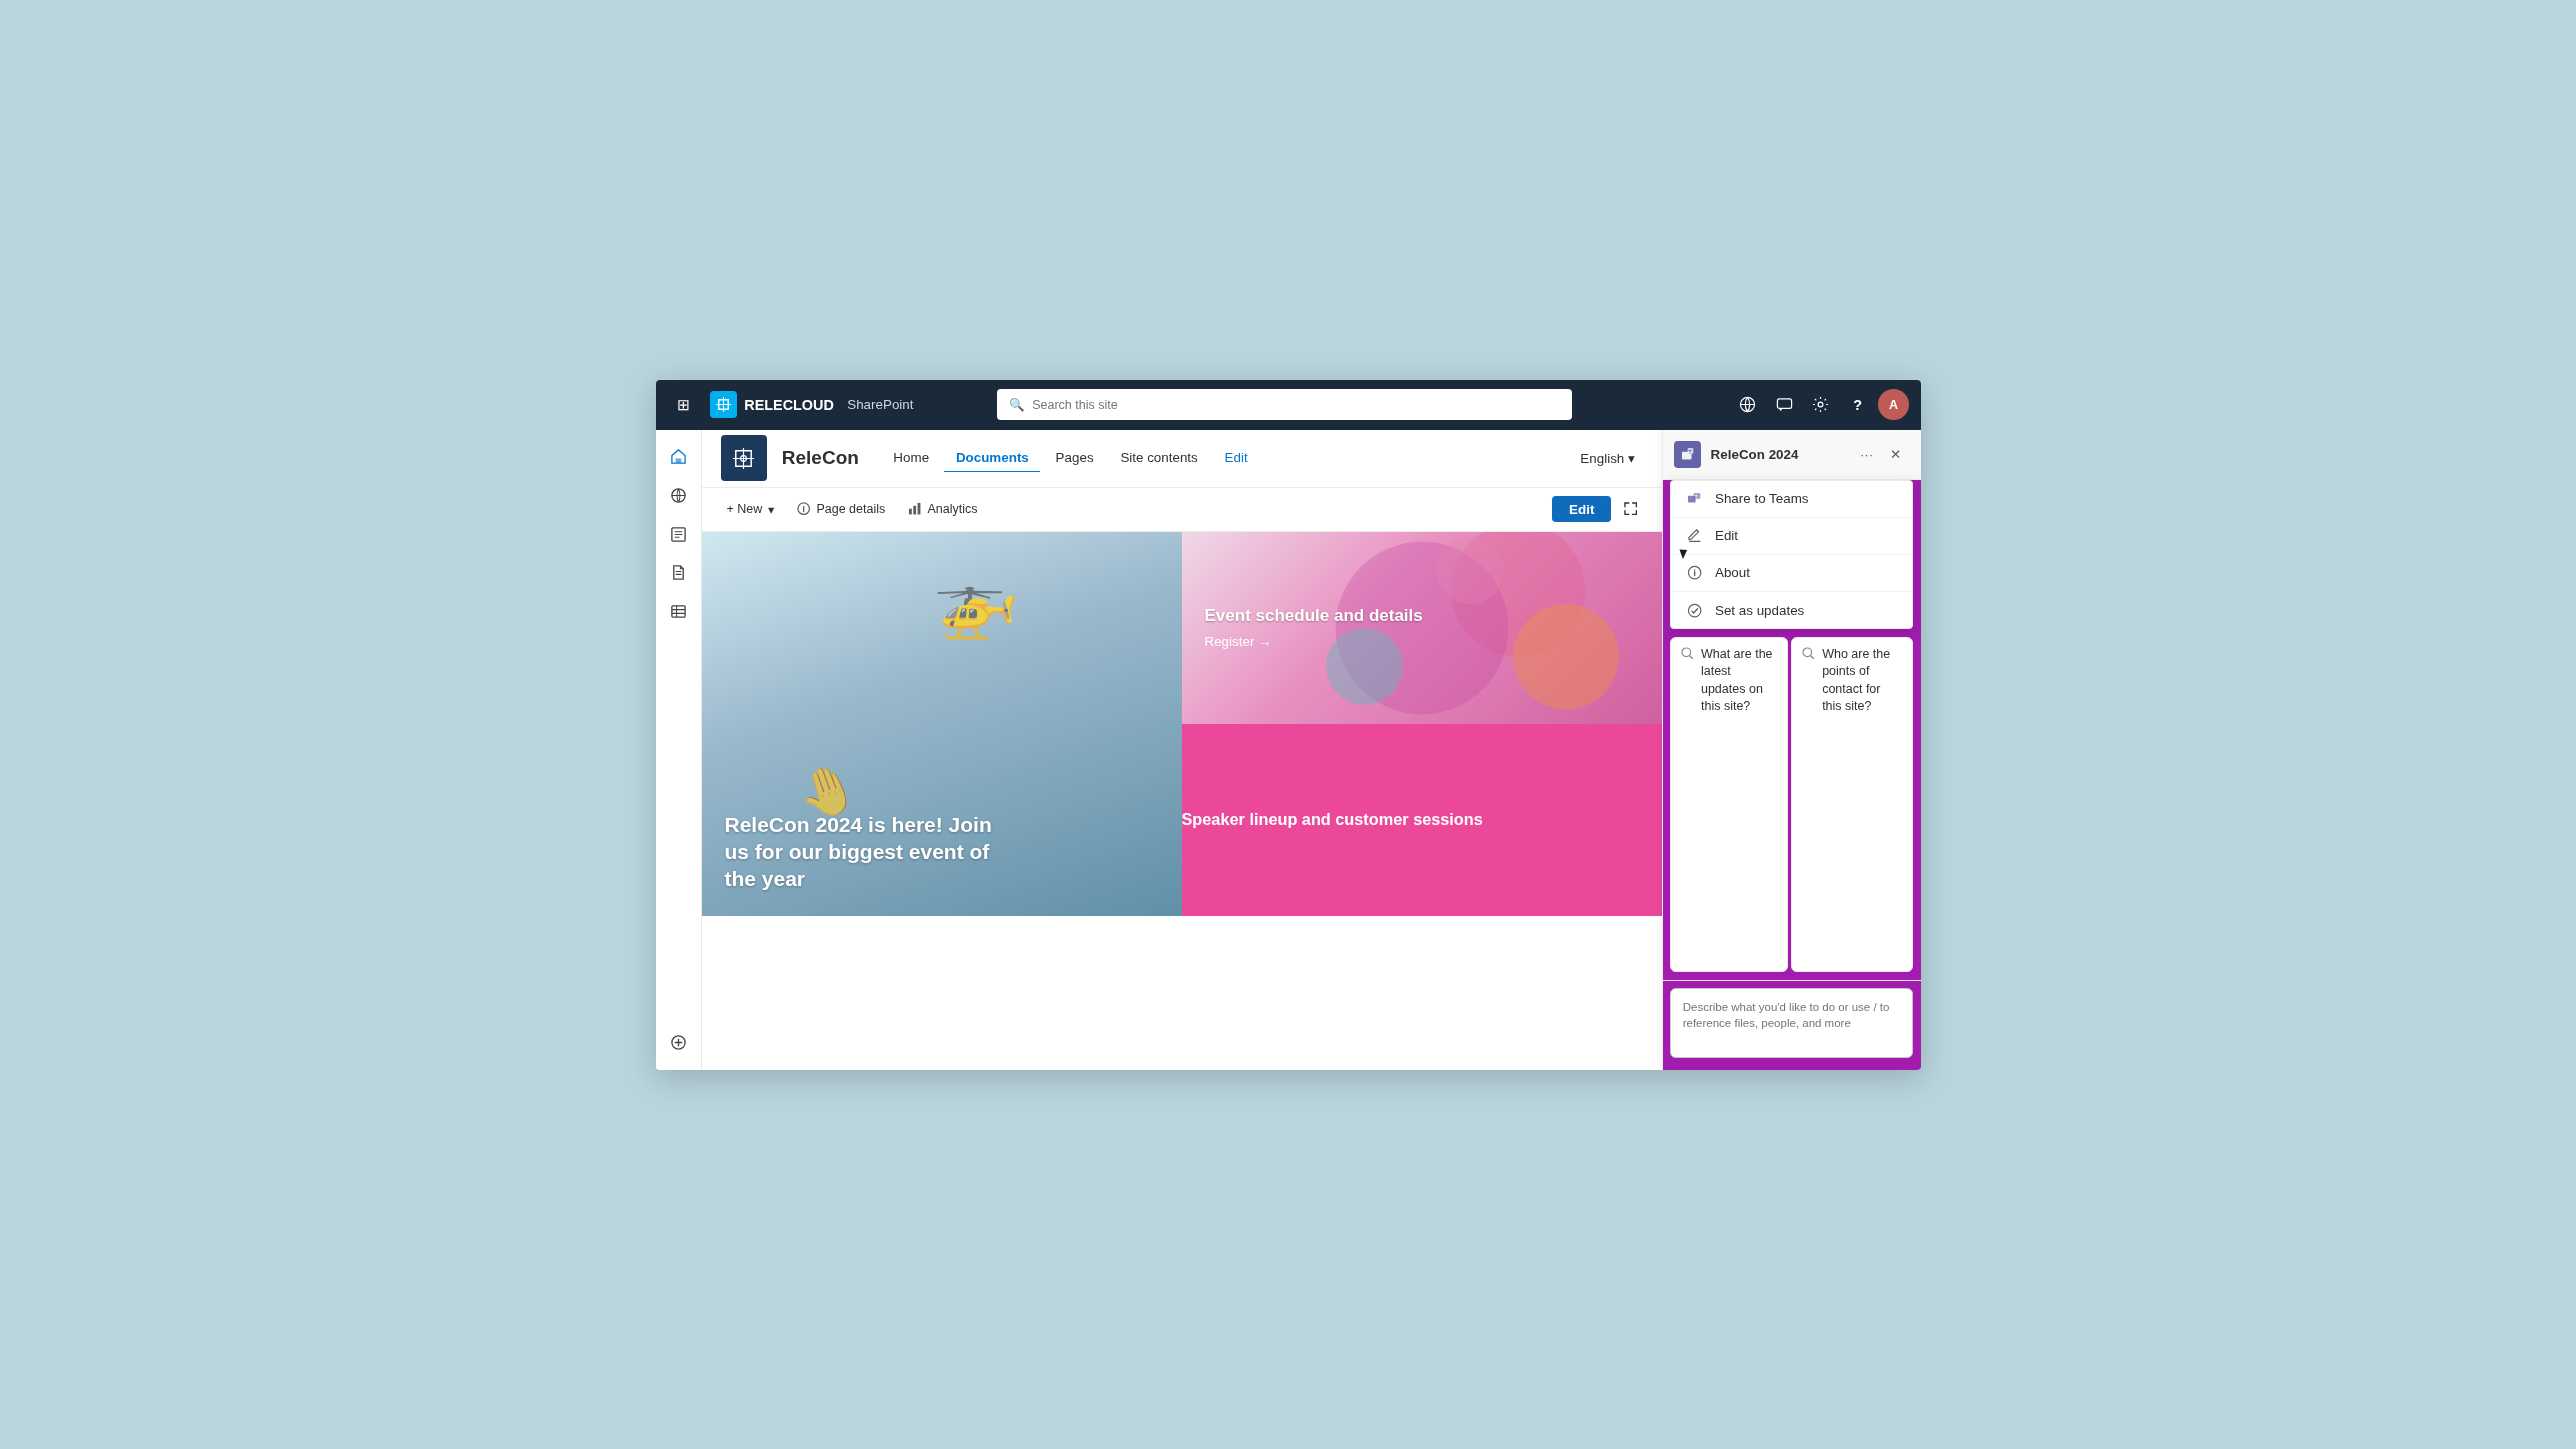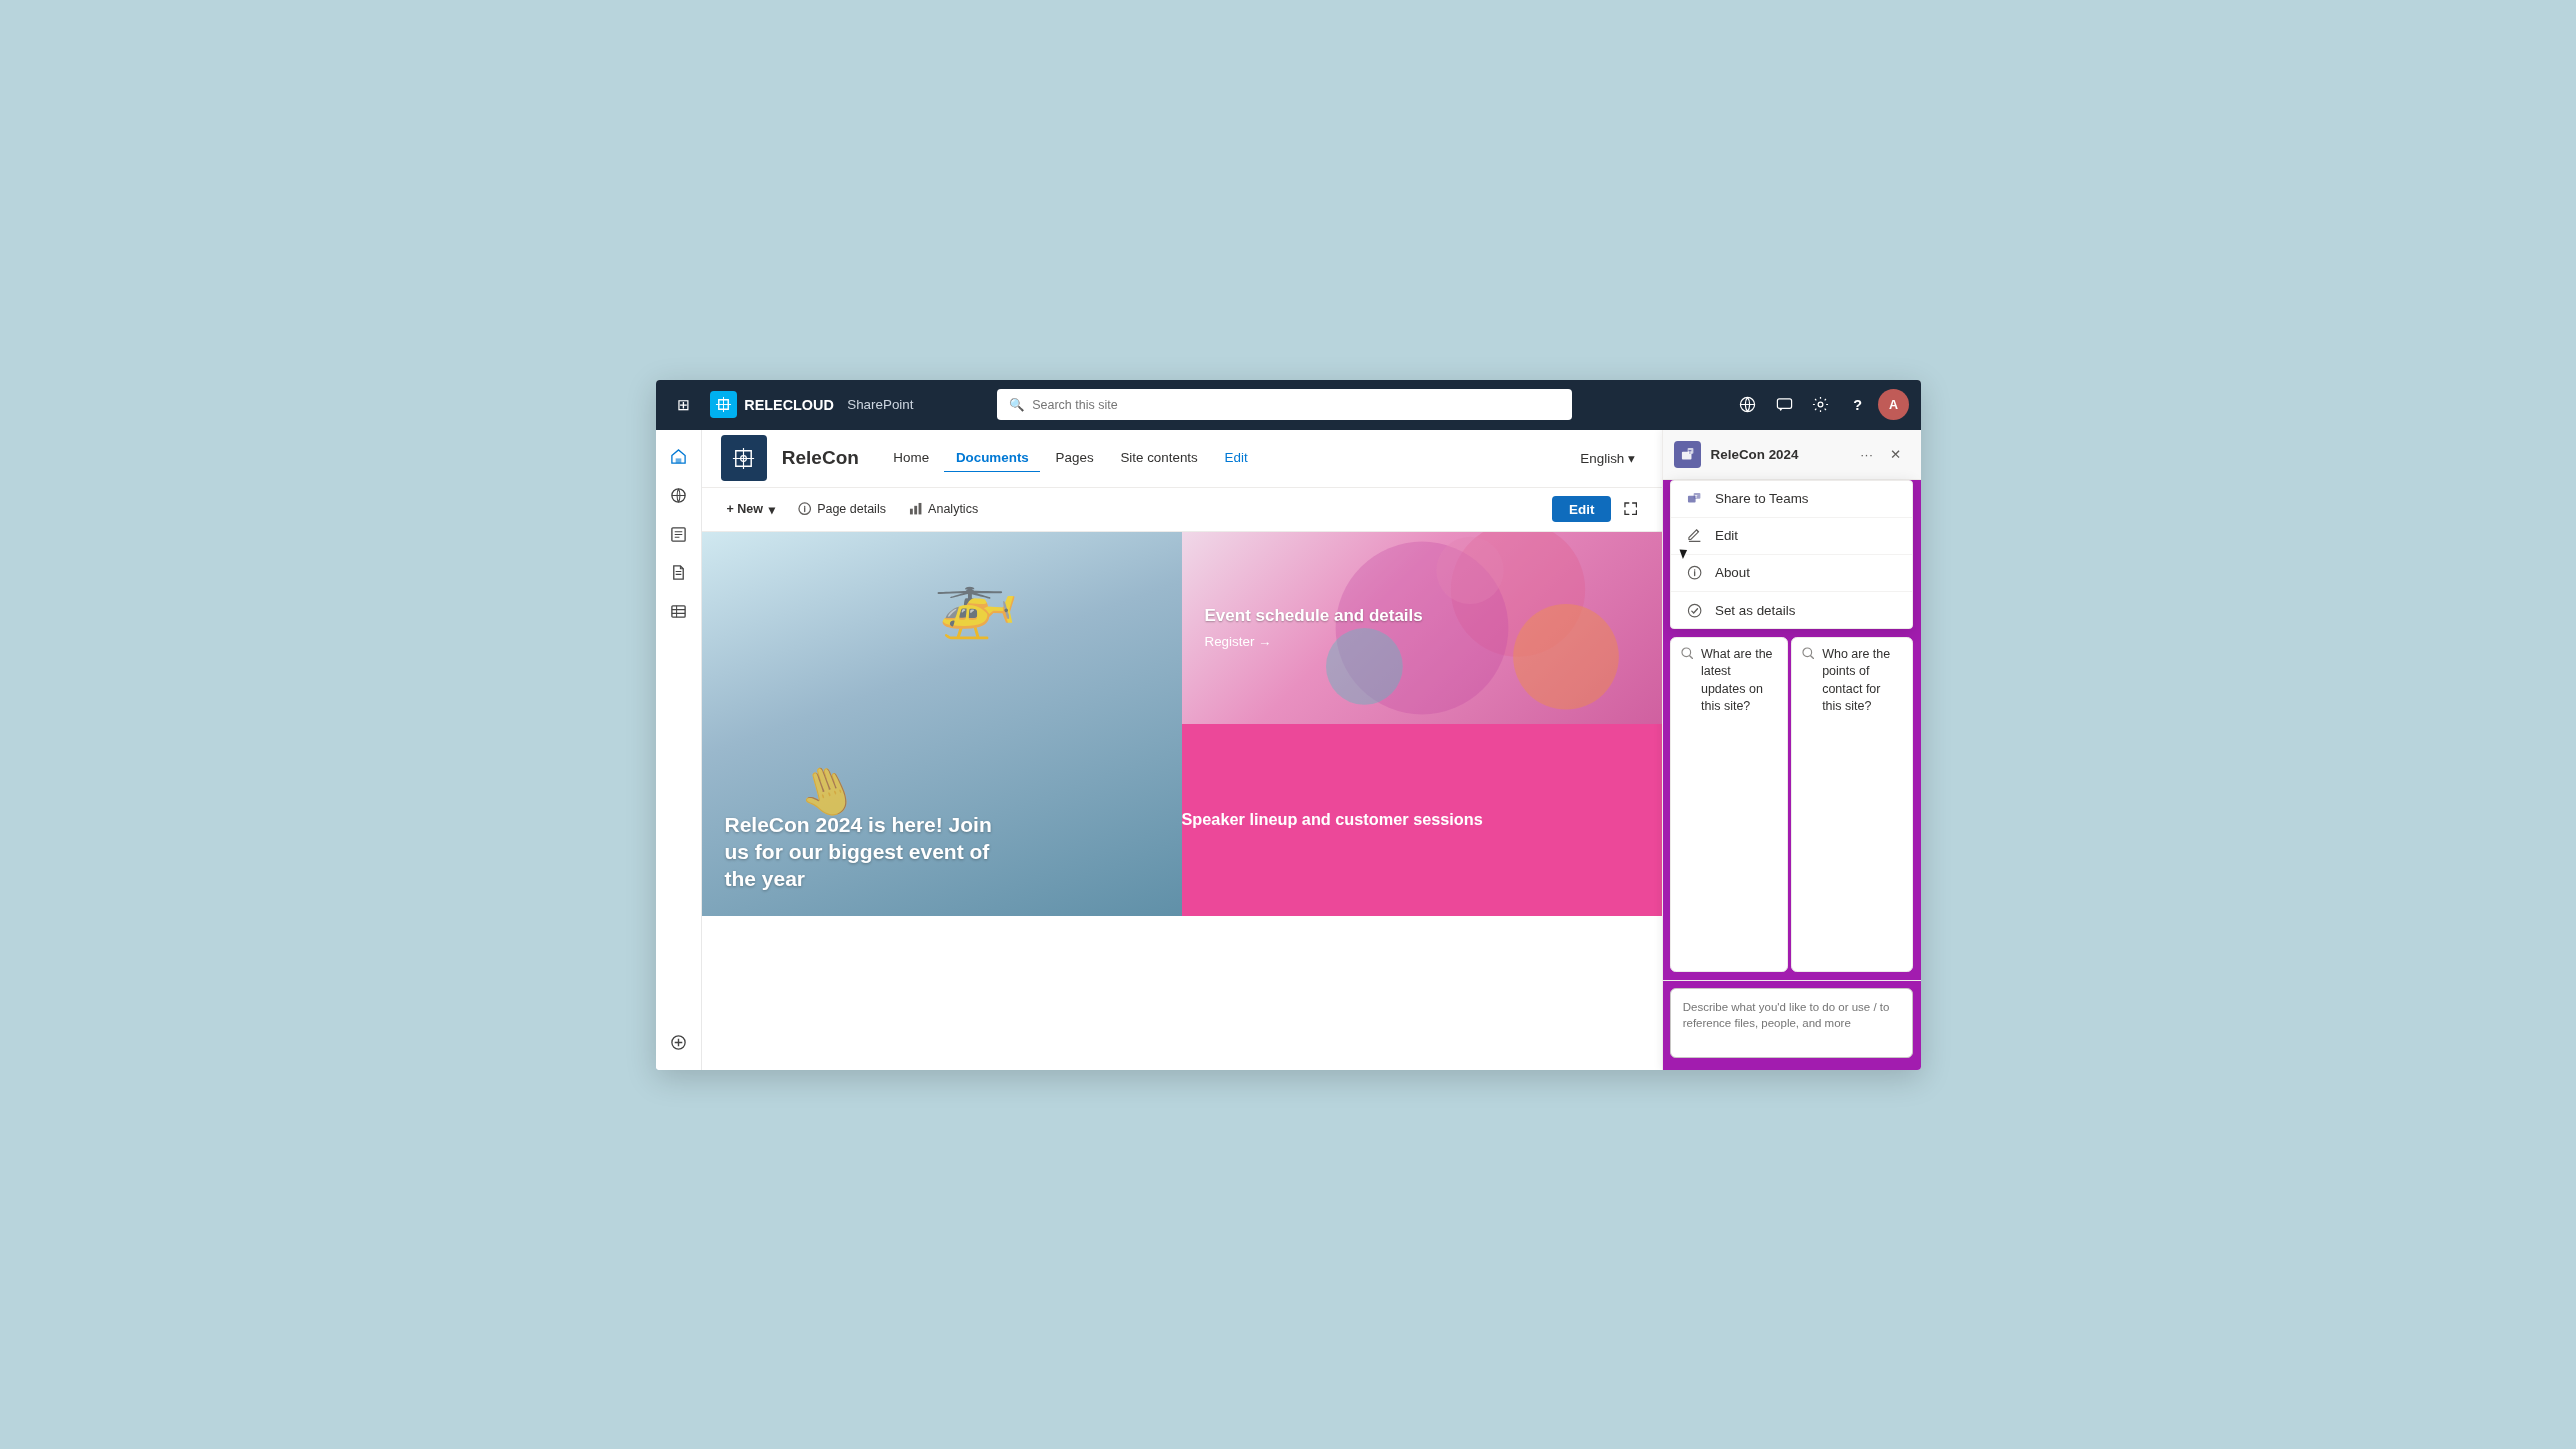--- a/index.html
+++ b/index.html
@@ -241,21 +241,21 @@
       gap: 5.8px;
       padding: 4.8px 9.6px;
       border-radius: 3.8px;
       font-size: 12.5px;
       color: #323130;
       cursor: pointer;
       border: none;
       background: transparent;
     }
     .toolbar-btn.new-btn {
-      font-weight: 700;
+      font-weight: 400;
     }
     .edit-page-btn {
       margin-left: auto;
       background: #0f6cbd;
       color: white;
       padding: 5.8px 17px;
       border-radius: 3.8px;
       font-size: 13.4px;
       font-weight: 600;
       border: none;
@@ -769,21 +769,21 @@
           </span>
           <span>About</span>
         </div>
         <div class="dropdown-item">
           <span class="dropdown-item-icon">
             <svg width="15.3" height="15.3" viewBox="0 0 16 16" fill="none">
               <circle cx="8" cy="8" r="6.5" stroke="#605e5c" stroke-width="1.2"></circle>
               <path d="M5 8.5 L7 10.5 L11 6" stroke="#605e5c" stroke-width="1.4" stroke-linecap="round"></path>
             </svg>
           </span>
-          <span>Set as details</span>
+          <span>Set as updates</span>
         </div>
       </div>
 
       <div class="copilot-suggestions">
         <div class="suggestion-item">
           <span class="suggestion-icon">
             <svg width="12.5" height="12.5" viewBox="0 0 13 13" fill="none">
               <circle cx="5.5" cy="5.5" r="4.5" stroke="#8a8886" stroke-width="1.2"></circle>
               <path d="M9 9 L12 12" stroke="#8a8886" stroke-width="1.4" stroke-linecap="round"></path>
             </svg>

